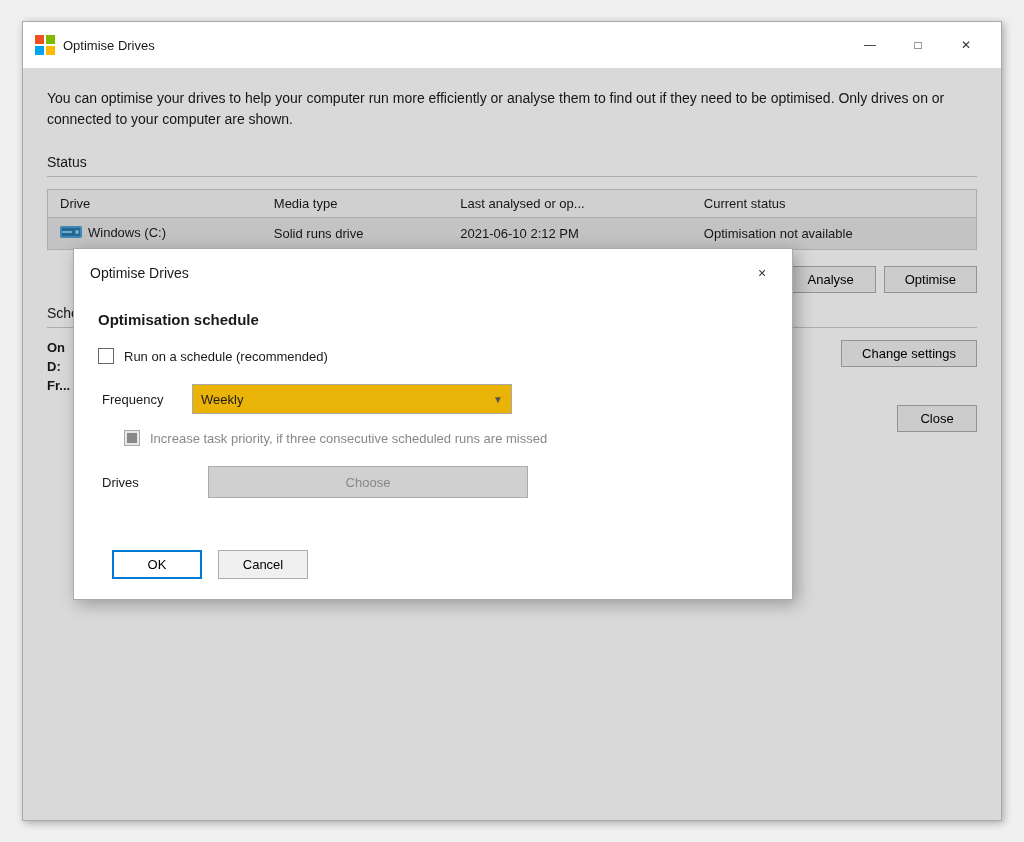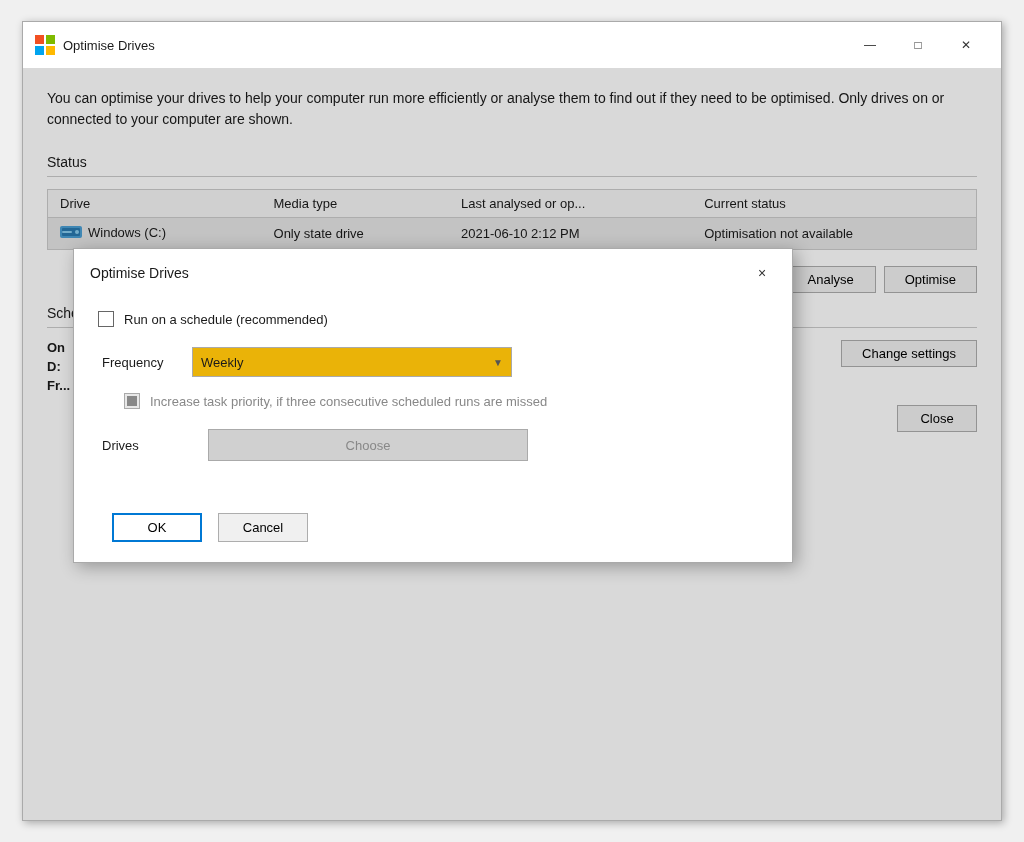--- a/index.html
+++ b/index.html
@@ -376,21 +376,21 @@
             <span class="drive-icon">
               <svg width="22" height="16" viewBox="0 0 22 16">
                 <rect x="0" y="2" width="22" height="12" rx="2" fill="#4a9fd4"></rect>
                 <rect x="2" y="4" width="18" height="8" rx="1" fill="#2a7ab0"></rect>
                 <circle cx="17" cy="8" r="2" fill="#88ccee"></circle>
                 <rect x="2" y="7" width="10" height="2" rx="1" fill="#88ccee"></rect>
               </svg>
               <span>Windows (C:)</span>
             </span>
           </td>
-          <td>Only state drive</td>
+          <td>Solid runs drive</td>
           <td>2021-06-10 2:12 PM</td>
           <td>Optimisation not available</td>
         </tr>
       </tbody>
     </table>
 
     <div class="bottom-btn-row">
       <button class="btn">Analyse</button>
       <button class="btn">Optimise</button>
     </div>
@@ -416,20 +416,21 @@
     <div class="modal-overlay">
 
       <div class="dialog">
 
         <div class="dialog-title-bar">
           <span class="dialog-title-text">Optimise Drives</span>
           <button class="dialog-close-btn">×</button>
         </div>
 
         <div class="dialog-body">
+          <div class="dialog-section-title">Optimisation schedule</div>
 
           <div class="checkbox-row">
             <div class="checkbox-box"></div>
             <span class="checkbox-label">Run on a schedule (recommended)</span>
           </div>
 
           <div class="form-row">
             <span class="form-label">Frequency</span>
             <div class="select-dropdown">
               <span>Weekly</span>

